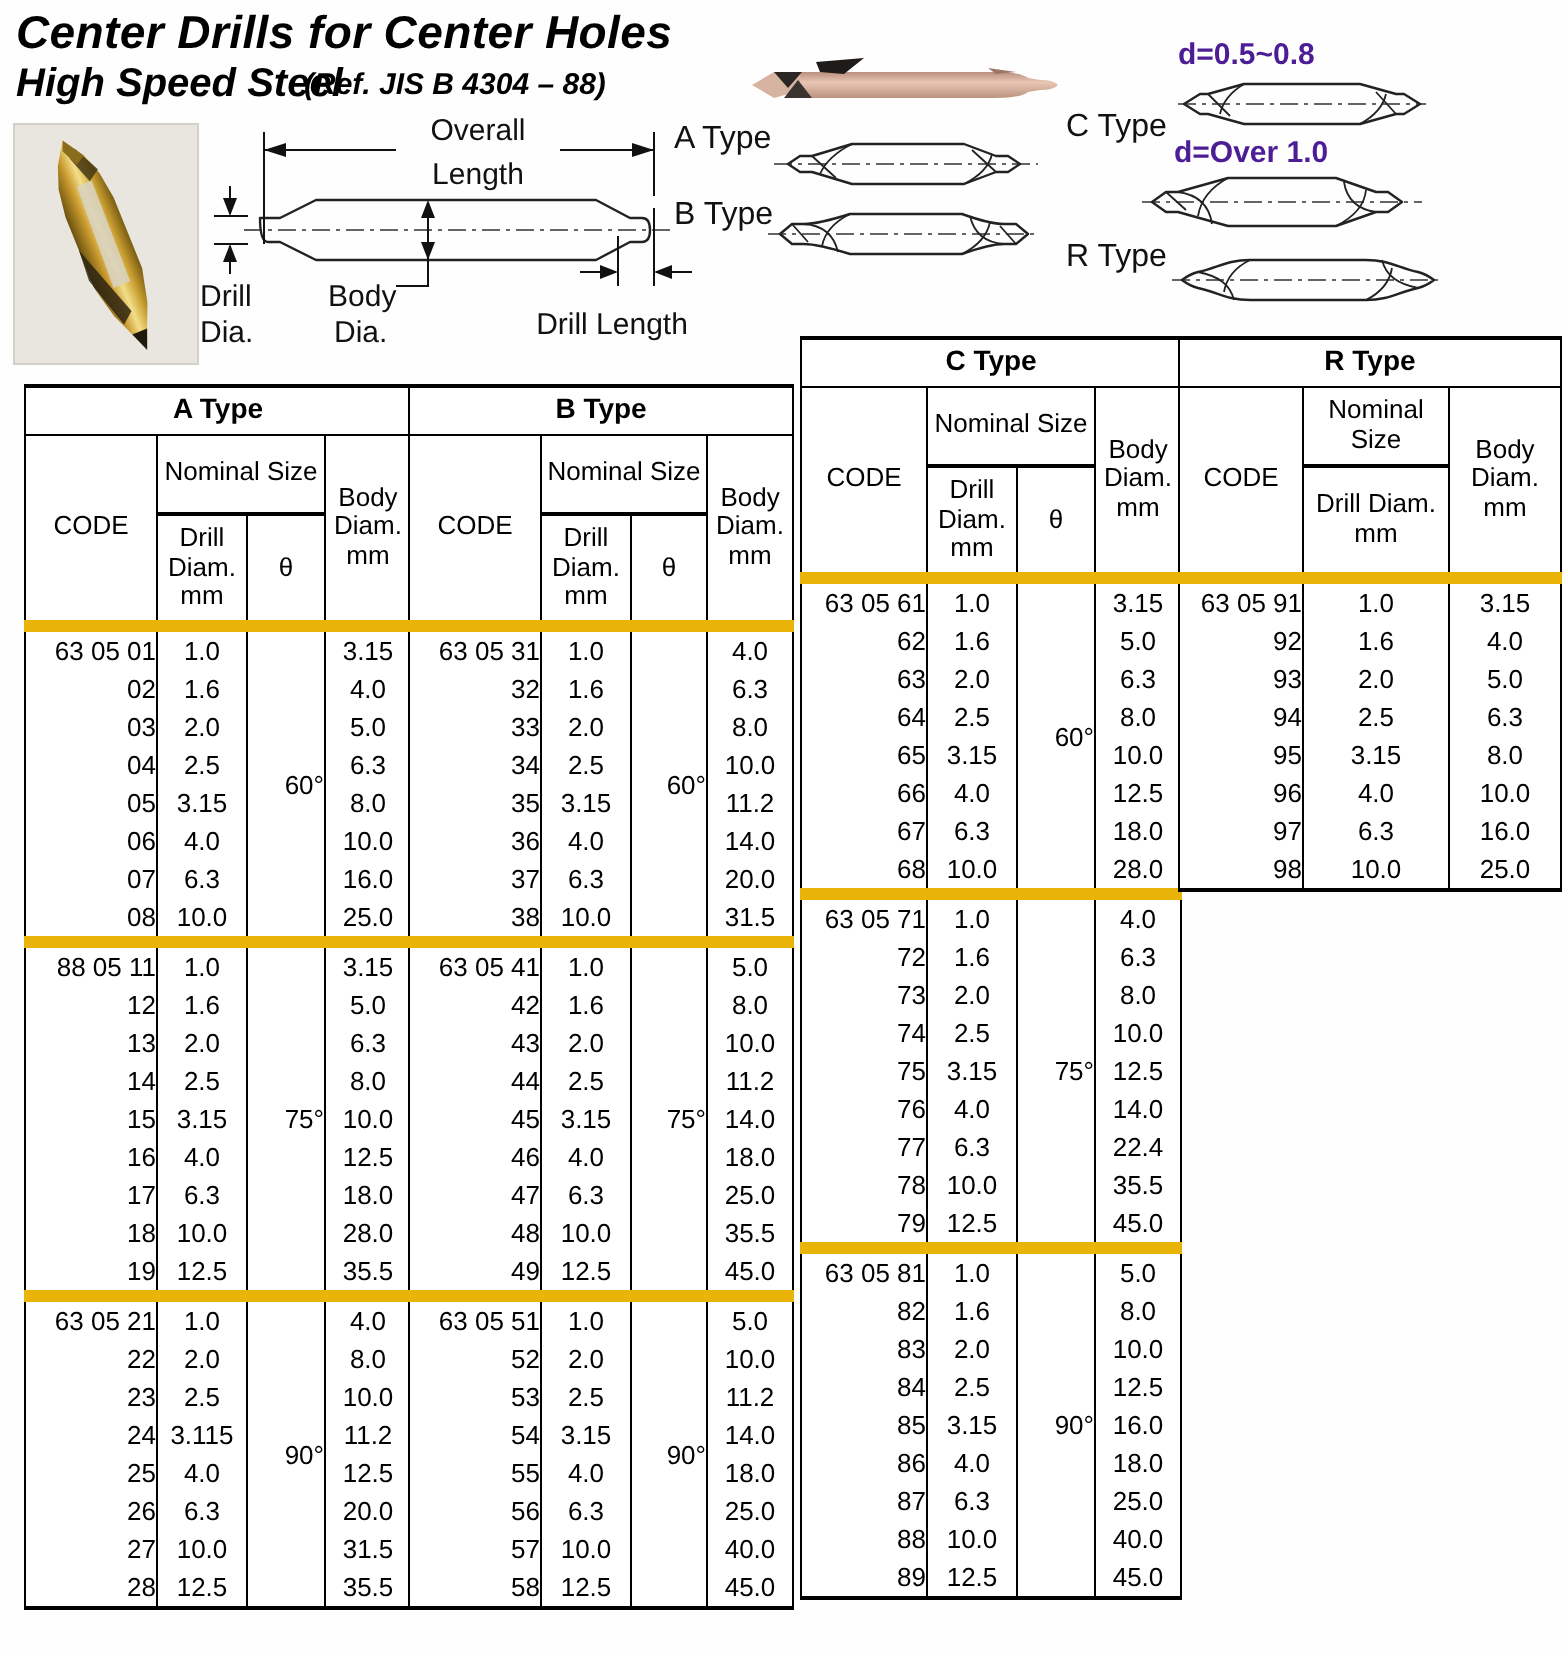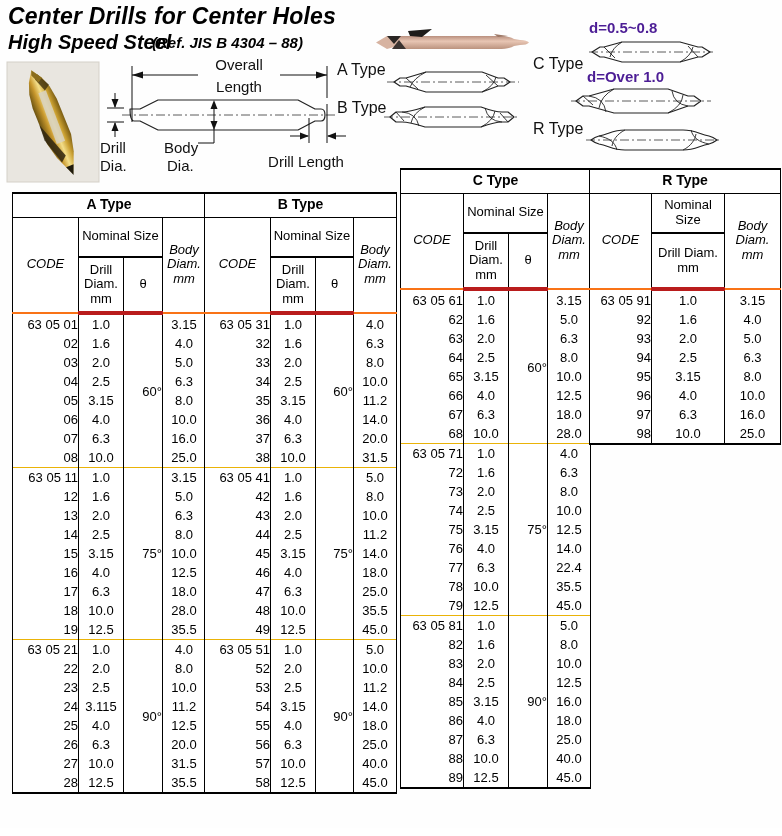--- a/index.html
+++ b/index.html
@@ -21,23 +21,23 @@
   .prof{stroke:#222;stroke-width:1.2;fill:none;stroke-linejoin:round;}
   .thin{stroke:#222;stroke-width:0.9;fill:none;}
   .cl{stroke:#333;stroke-width:0.8;fill:none;stroke-dasharray:9 3 2 3;}
   .arr{fill:#111;stroke:none;}
 
   table.spec{position:absolute;border-collapse:collapse;table-layout:fixed;font-size:13px;color:#000;background:#fff;border-bottom:2px solid #000;}
   table.spec th,table.spec td{border-left:1px solid #000;border-right:1px solid #000;font-weight:normal;padding:0;}
   table.spec .title-cell{border-top:2px solid #000;border-bottom:1px solid #000;font-weight:bold;font-size:14px;height:24px;text-align:center;vertical-align:middle;}
   table.spec th{text-align:center;vertical-align:middle;line-height:1.12;}
   table.spec th.nominal-h{border-bottom:2px solid #000000;height:40px;}
-  table.spec th.code-h,table.spec th.body-h{border-bottom:2px solid #f97316;font-style:italic;}
+  table.spec th.code-h,table.spec th.body-h{border-bottom:2px solid #3b82f6;}
   table.spec th.drill-h,table.spec th.theta-h{border-bottom:4px solid #b91c1c;height:56px;}
-  table.spec tbody tr.block-start td{border-top:1px solid #eab308;}
+  table.spec tbody tr.block-start td{border-top:6px solid #eab308;}
   table.spec tbody td{height:19px;line-height:19px;}
   td.code-cell{text-align:right;padding-right:7px;font-weight:bold;white-space:nowrap;}
   td.num-cell{text-align:center;white-space:nowrap;}
   td.theta-cell{text-align:right;vertical-align:middle;}
 </style>
 </head>
 <body>
 
 <div class="page">
 
@@ -206,21 +206,21 @@
           <td class="code-cell">07</td>
           <td class="num-cell">6.3</td>
           <td class="num-cell">16.0</td>
         </tr>
         <tr>
           <td class="code-cell">08</td>
           <td class="num-cell">10.0</td>
           <td class="num-cell">25.0</td>
         </tr>
         <tr class="block-start">
-          <td class="code-cell">63 05 11</td>
+          <td class="code-cell">88 05 11</td>
           <td class="num-cell">1.0</td>
           <td class="theta-cell" rowspan="9">75°</td>
           <td class="num-cell">3.15</td>
         </tr>
         <tr>
           <td class="code-cell">12</td>
           <td class="num-cell">1.6</td>
           <td class="num-cell">5.0</td>
         </tr>
         <tr>

